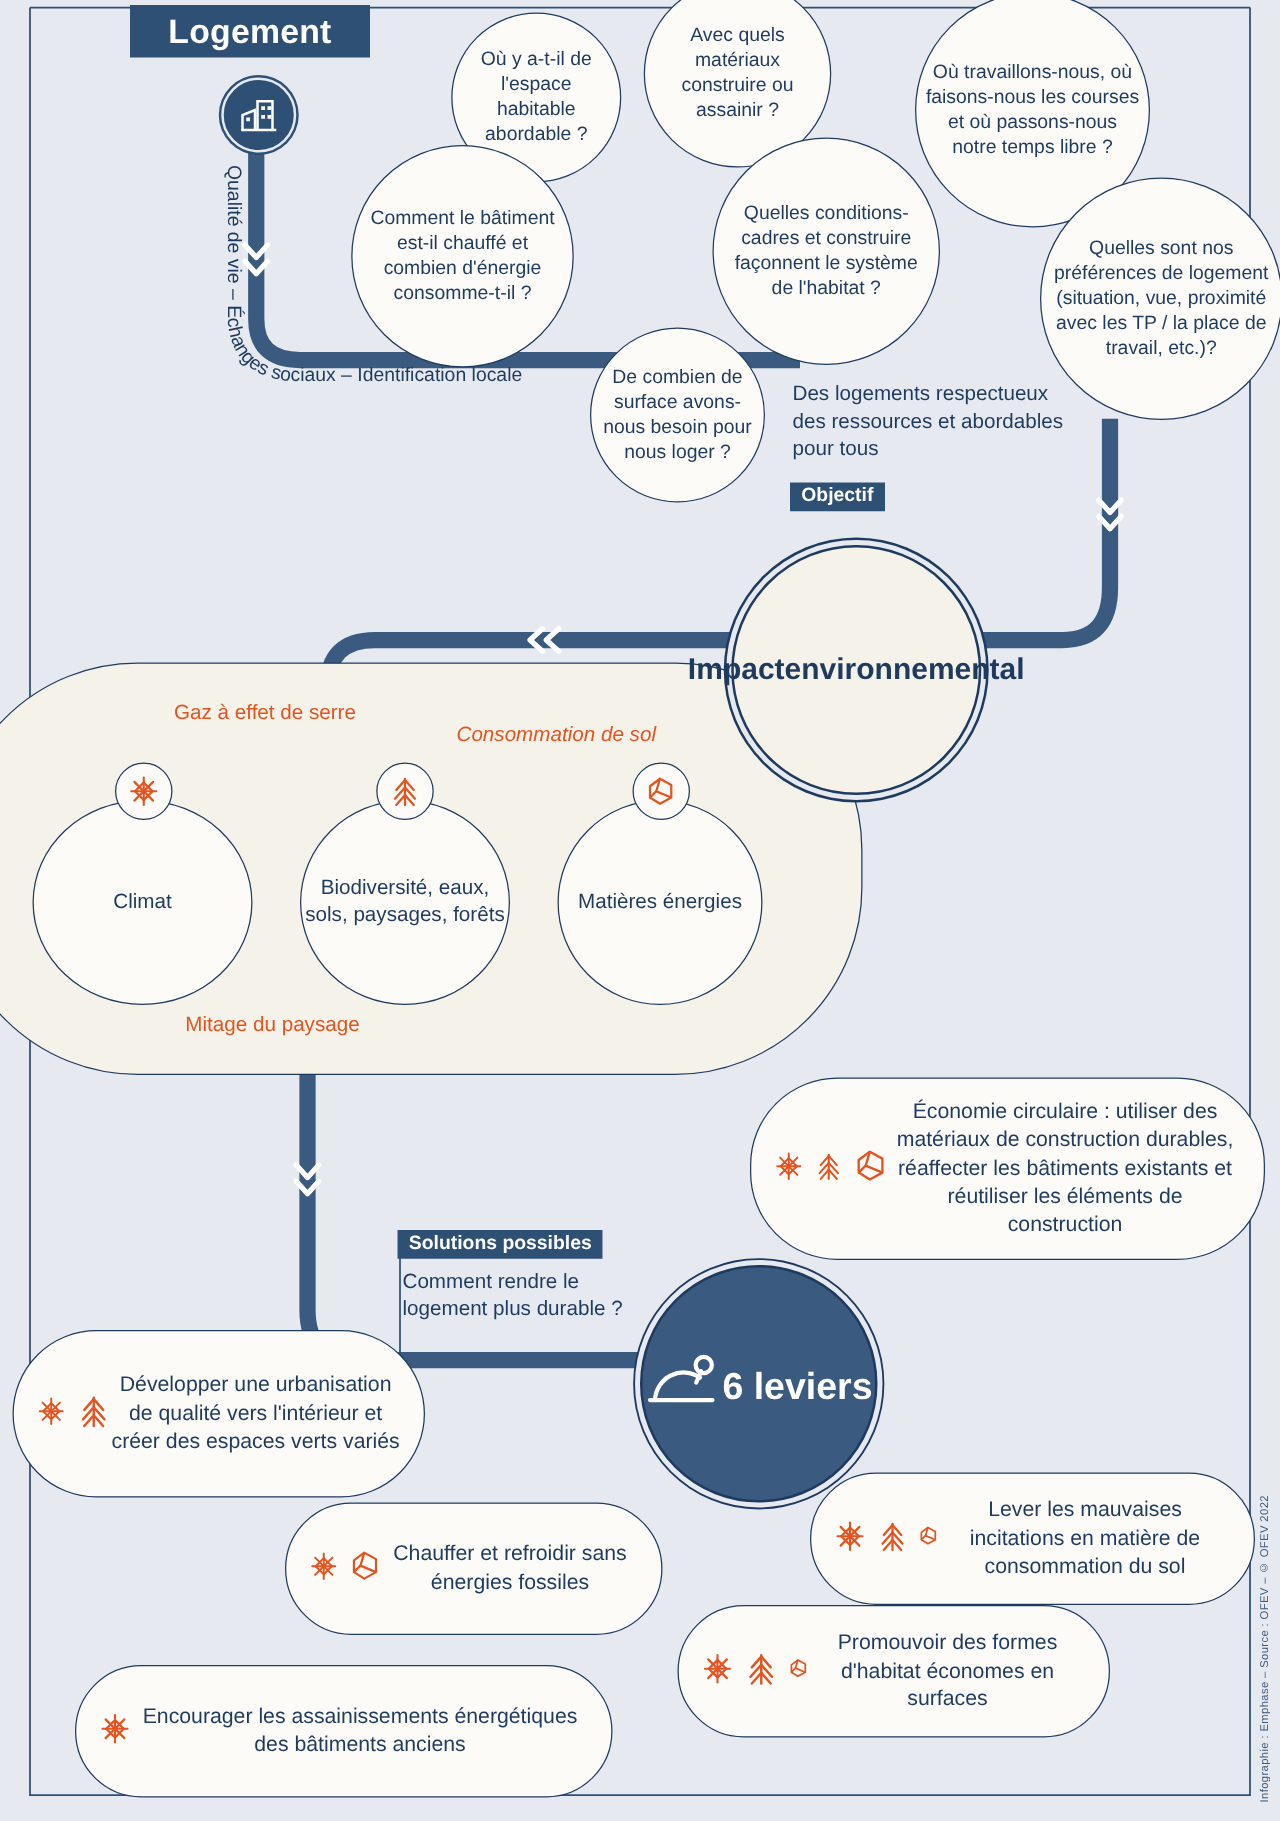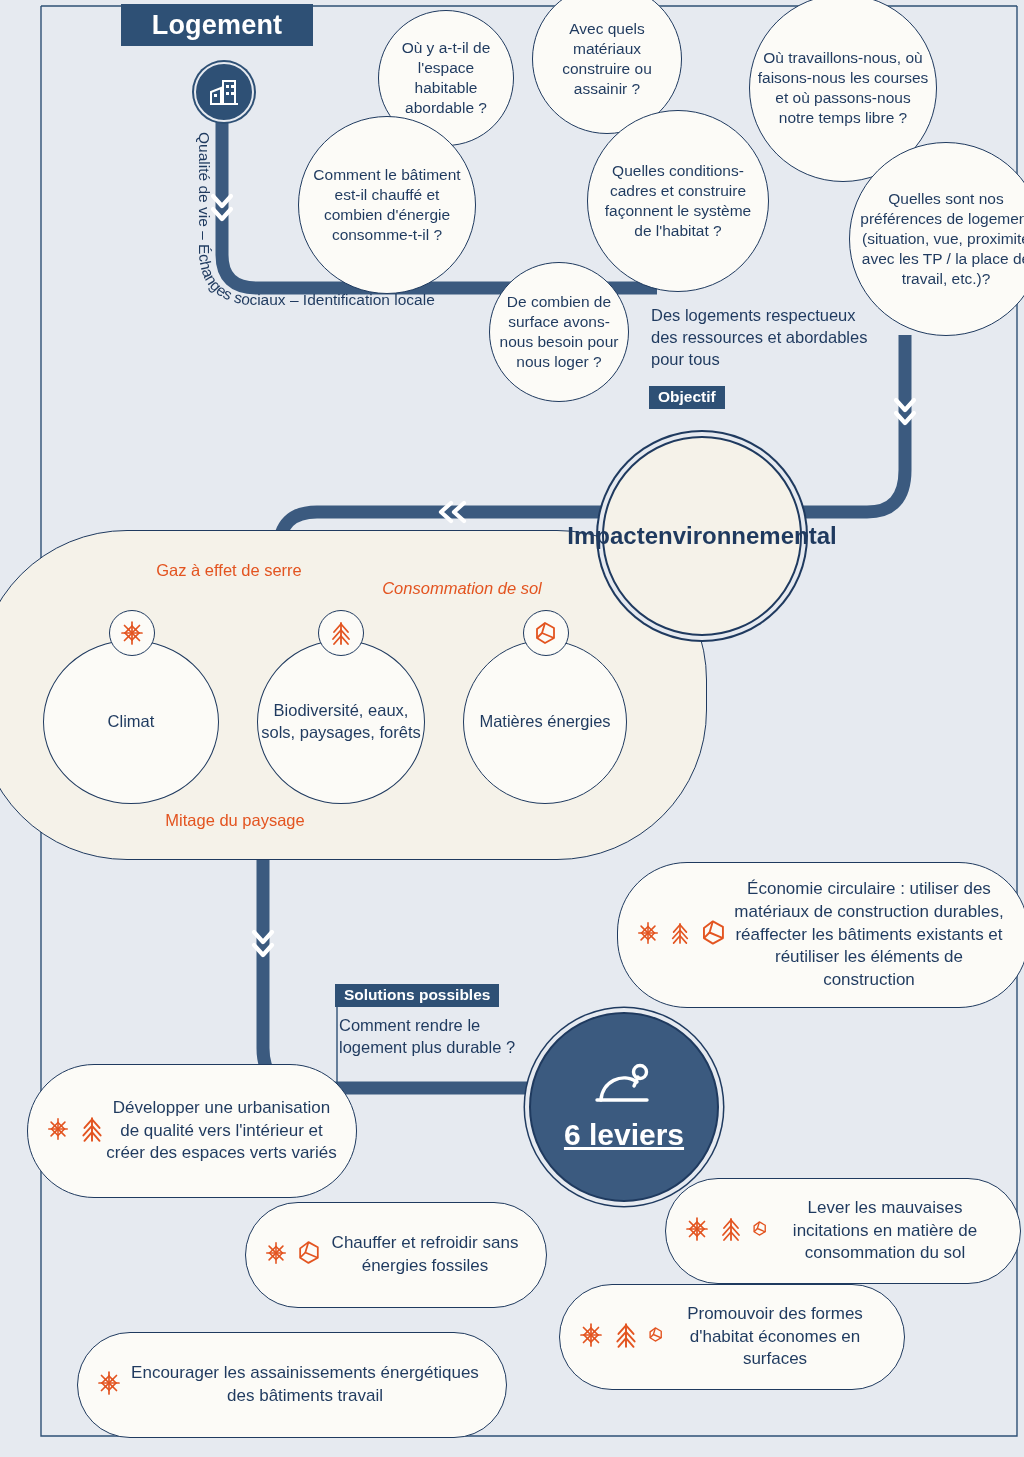--- a/index.html
+++ b/index.html
@@ -4,21 +4,21 @@
 <style>
   html,body{margin:0;padding:0;}
   body{
     width:1024px;height:1457px;
     background:#e6eaf0;
     font-family:"Liberation Sans","DejaVu Sans",sans-serif;
     color:#1f3a5f;
     overflow:hidden;
     position:relative;
   }
-  #stage{position:absolute;inset:0;width:860px;height:1457px;margin-left:17px;}
+  #stage{position:absolute;inset:0;width:860px;height:1457px;}
   svg.layer{position:absolute;left:0;top:0;width:1024px;height:1457px;overflow:visible;}
   #connectors{z-index:1;}
   .node{position:absolute;z-index:3;box-sizing:border-box;}
 
   
   .circle{
     border-radius:50%;
     background:#fcfbf7;
     border:1.6px solid #1f3a5f;
     display:flex;align-items:center;justify-content:center;
@@ -95,22 +95,22 @@
     padding:10px 18px;
     z-index:4;
   }
   .pill .icons{display:flex;align-items:center;justify-content:center;gap:9px;margin-bottom:5px;}
 
   
   .leviers{
     border-radius:50%;background:#3b5a7f;
     border:2px solid #1f3a5f;
     box-shadow:0 0 0 4px #e6eaf0,0 0 0 5.5px #1f3a5f;
-    display:flex;flex-direction:column;align-items:center;justify-content:center;
-    color:#ffffff;z-index:6;text-decoration:underline;
+    display:flex;flex-direction:row;align-items:center;justify-content:center;
+    color:#ffffff;z-index:6;
   }
   .leviers-label{font-size:30px;font-weight:bold;margin-top:6px;}
 
   
   .vert-path{position:absolute;z-index:5;}
   .credit{
     position:absolute;
     font-size:9px;color:#3b5a7f;
     letter-spacing:.3px;
     writing-mode:vertical-rl;
@@ -520,18 +520,18 @@
             <path d="M13 6 L16.5 9.5"></path>
             <path d="M13 20 L9.5 16.5"></path>
             <path d="M13 20 L16.5 16.5"></path>
             <path d="M6 13 L9.5 9.5"></path>
             <path d="M6 13 L9.5 16.5"></path>
             <path d="M20 13 L16.5 9.5"></path>
             <path d="M20 13 L16.5 16.5"></path>
           </g>
         </svg>
     </div>
-    <div>Encourager les assainissements énergétiques des bâtiments travail</div>
+    <div>Encourager les assainissements énergétiques des bâtiments anciens</div>
   </div>
 
   <div class="credit" style="left:1006px;top:1262px;height:180px;">Infographie : Emphase – Source : OFEV – © OFEV 2022</div>
 
 </div>
 
 </body></html>

